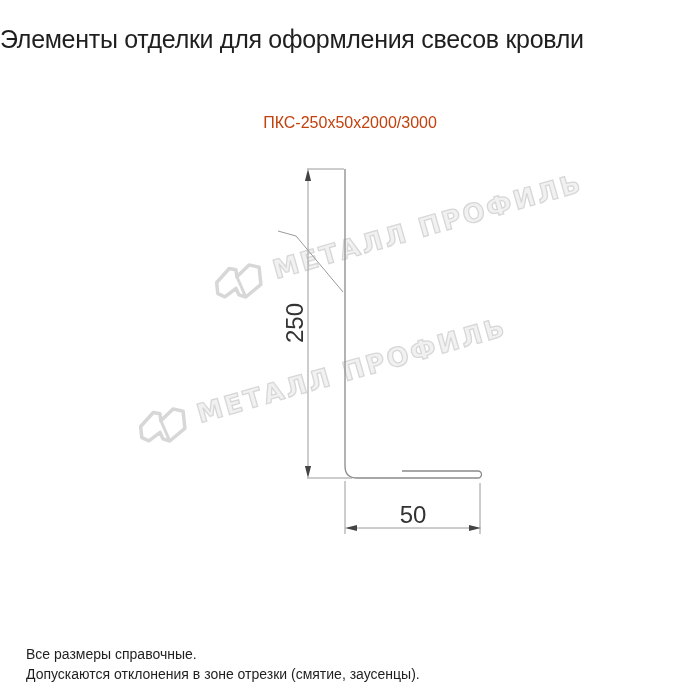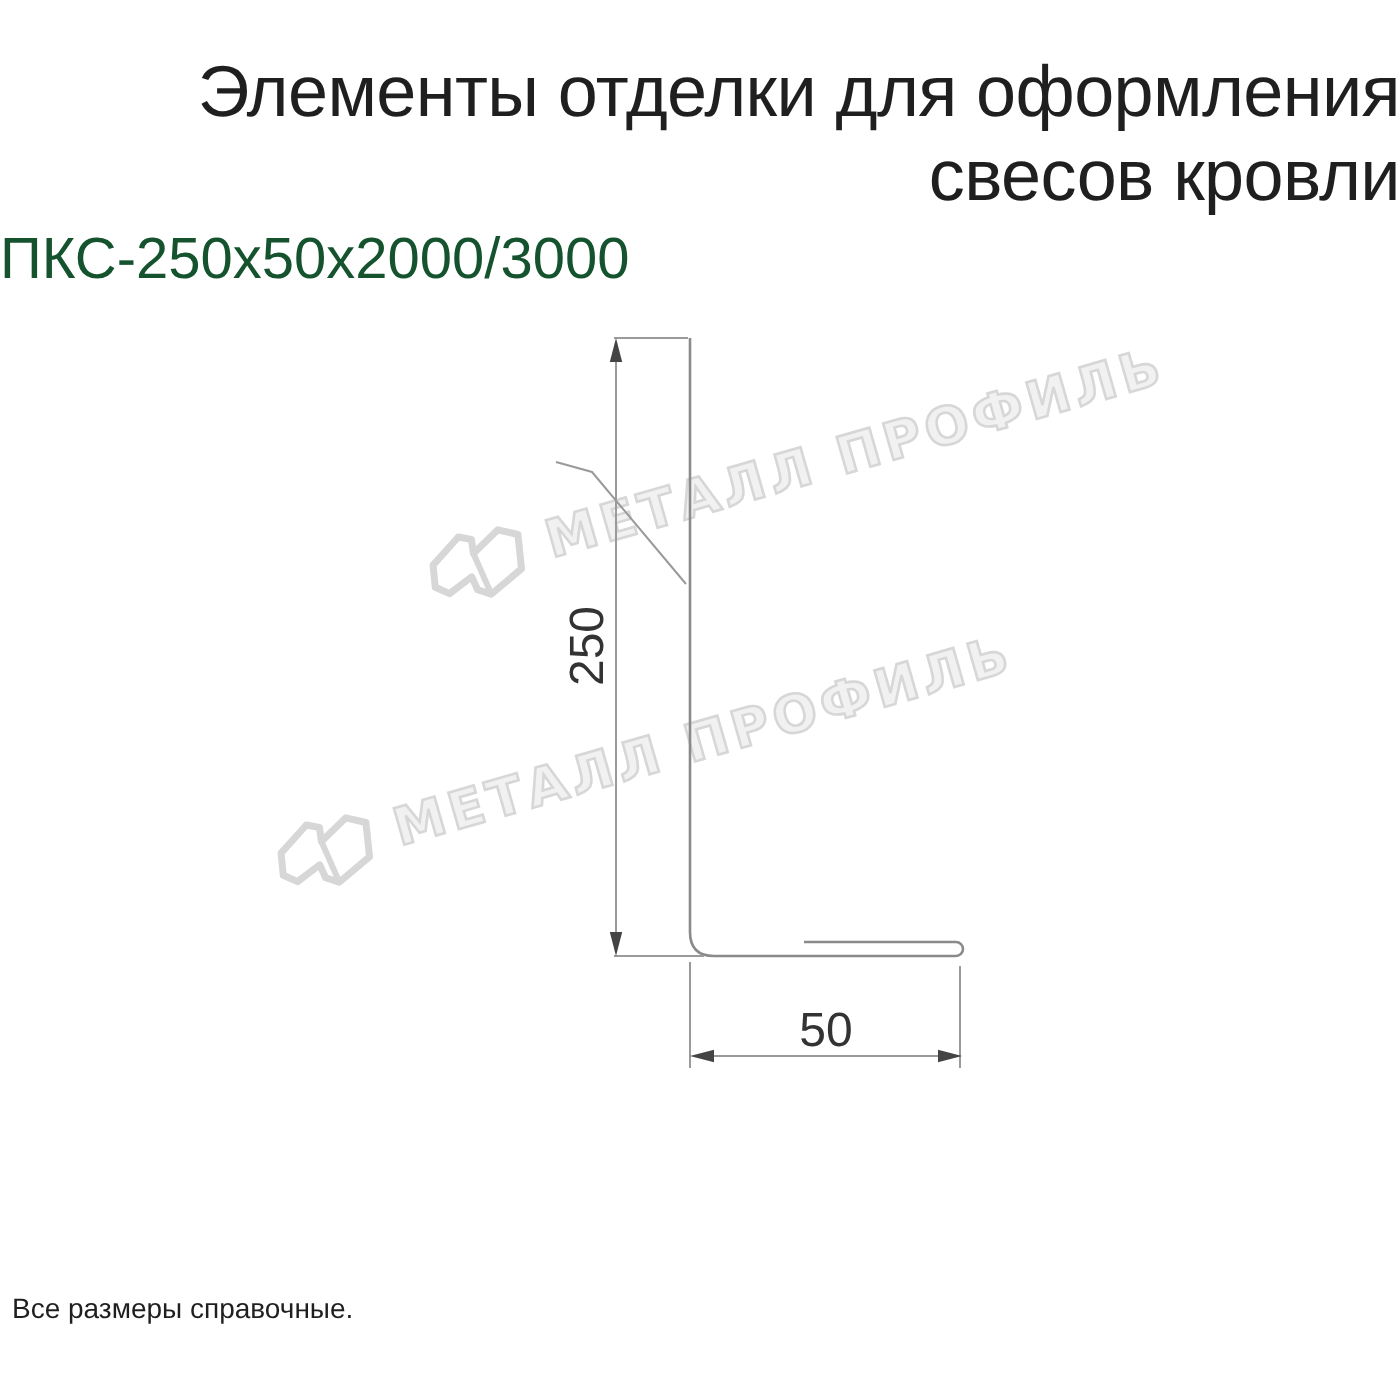--- a/index.html
+++ b/index.html
@@ -1,37 +1,37 @@
 <!DOCTYPE html>
 <html><head>
 <meta charset="utf-8">
 <style>
   html,body{margin:0;padding:0;background:#ffffff;}
   #canvas{
     position:relative;width:700px;height:700px;background:#ffffff;overflow:hidden;
     font-family:"Liberation Sans",sans-serif;color:#1f1f1f;
   }
   .page-title{
-    position:absolute;left:0;right:0;top:25px;text-align:right;
-    font-size:36px;font-weight:400;letter-spacing:-0.3px;color:#1f1f1f;
+    position:absolute;left:0;right:0;top:25px;text-align:left;
+    font-size:25px;font-weight:400;letter-spacing:-0.3px;color:#1f1f1f;
   }
   .subtitle{
     position:absolute;left:0;right:0;top:88px;text-align:center;
     font-size:21px;font-weight:700;color:#1f1f1f;
   }
   .product-code{
-    position:absolute;left:0;right:0;top:114px;text-align:left;
-    font-size:29px;font-weight:400;color:#14532d;
+    position:absolute;left:0;right:0;top:114px;text-align:center;
+    font-size:16px;font-weight:400;color:#c2410c;
   }
   .face-label{
     position:absolute;left:217px;top:214px;width:80px;
     font-size:16px;line-height:18px;color:#333333;text-align:left;
   }
   .footer{
-    position:absolute;left:6px;top:644px;font-size:14px;line-height:20px;color:#1f1f1f;
+    position:absolute;left:26px;top:644px;font-size:14px;line-height:20px;color:#1f1f1f;
   }
   .watermark{
     position:absolute;display:flex;align-items:center;gap:8px;
     transform:rotate(-16deg);transform-origin:left center;pointer-events:none;
   }
   .wm-1{left:212px;top:262px;}
   .wm-2{left:136px;top:406px;}
   .wm-text{
     font-family:"DejaVu Sans",sans-serif;font-weight:700;font-size:26px;
     letter-spacing:2.5px;white-space:nowrap;
@@ -85,15 +85,16 @@
     <polygon points="345,528 357,524.9 357,531.1" fill="#444444"></polygon>
     <polygon points="481,528 469,524.9 469,531.1" fill="#444444"></polygon>
     <text x="413" y="523" text-anchor="middle">50</text>
 
     <polyline points="278,231 296,236 343,292" fill="none" stroke="#9a9a9a" stroke-width="1"></polyline>
   </svg>
 
 
   <div class="footer">
     <div>Все размеры справочные.</div>
+    <div>Допускаются отклонения в зоне отрезки (смятие, заусенцы).</div>
   </div>
 
 </div>
 
 </body></html>

